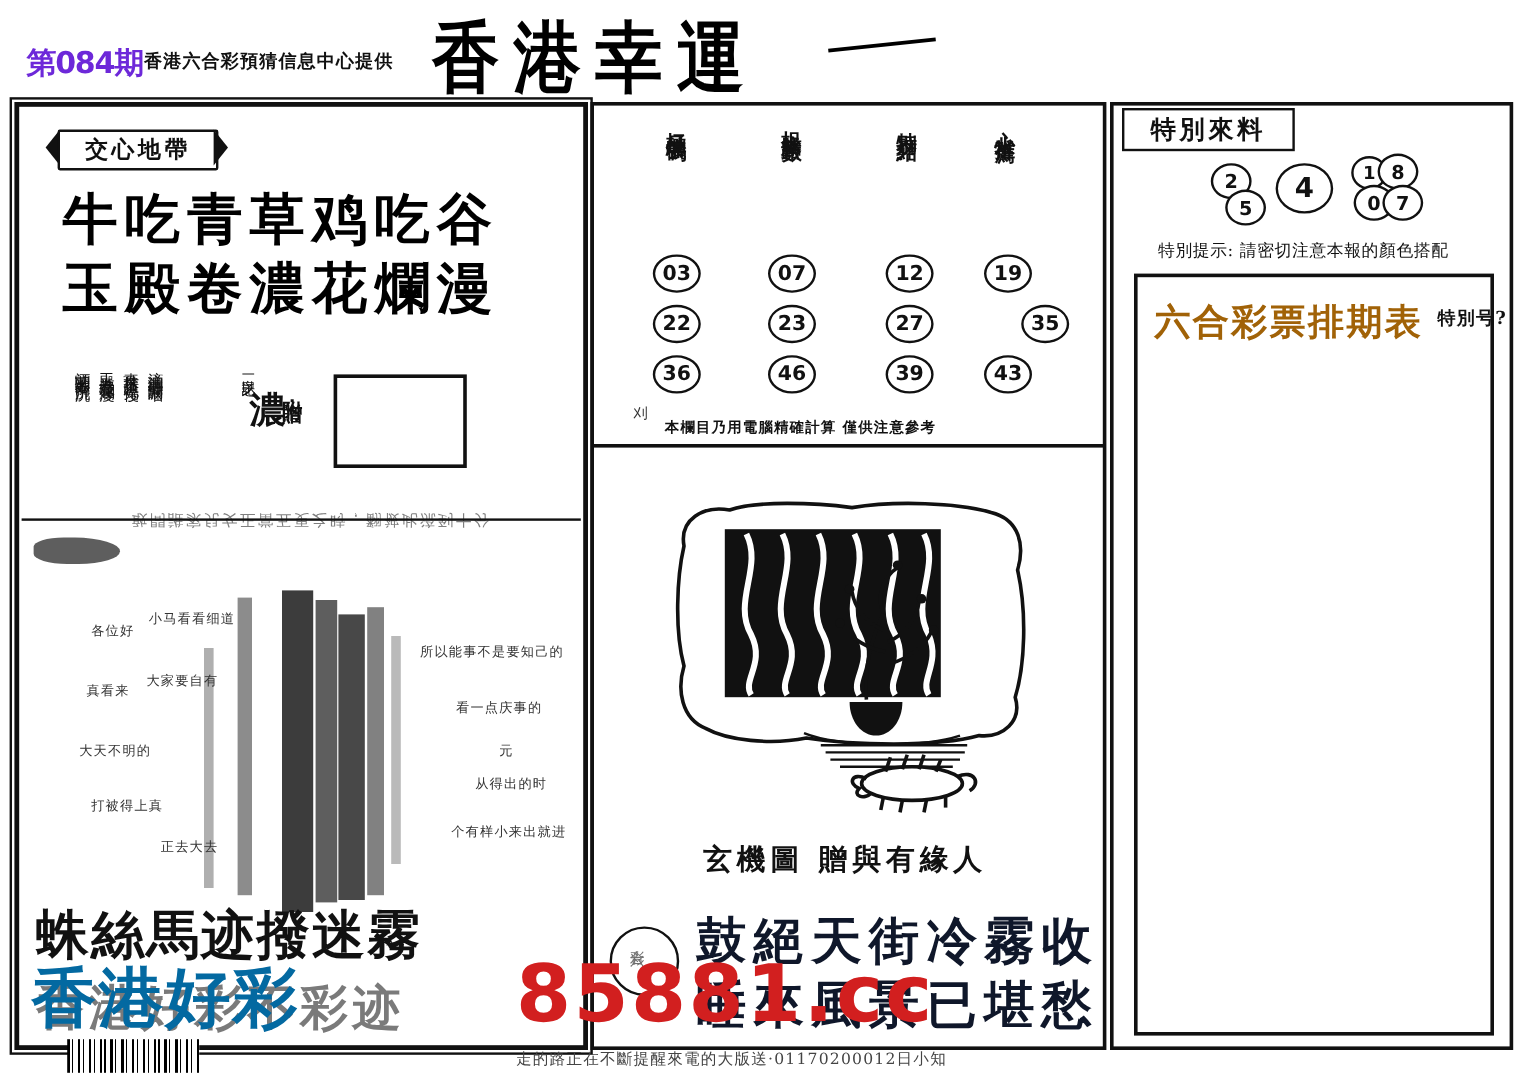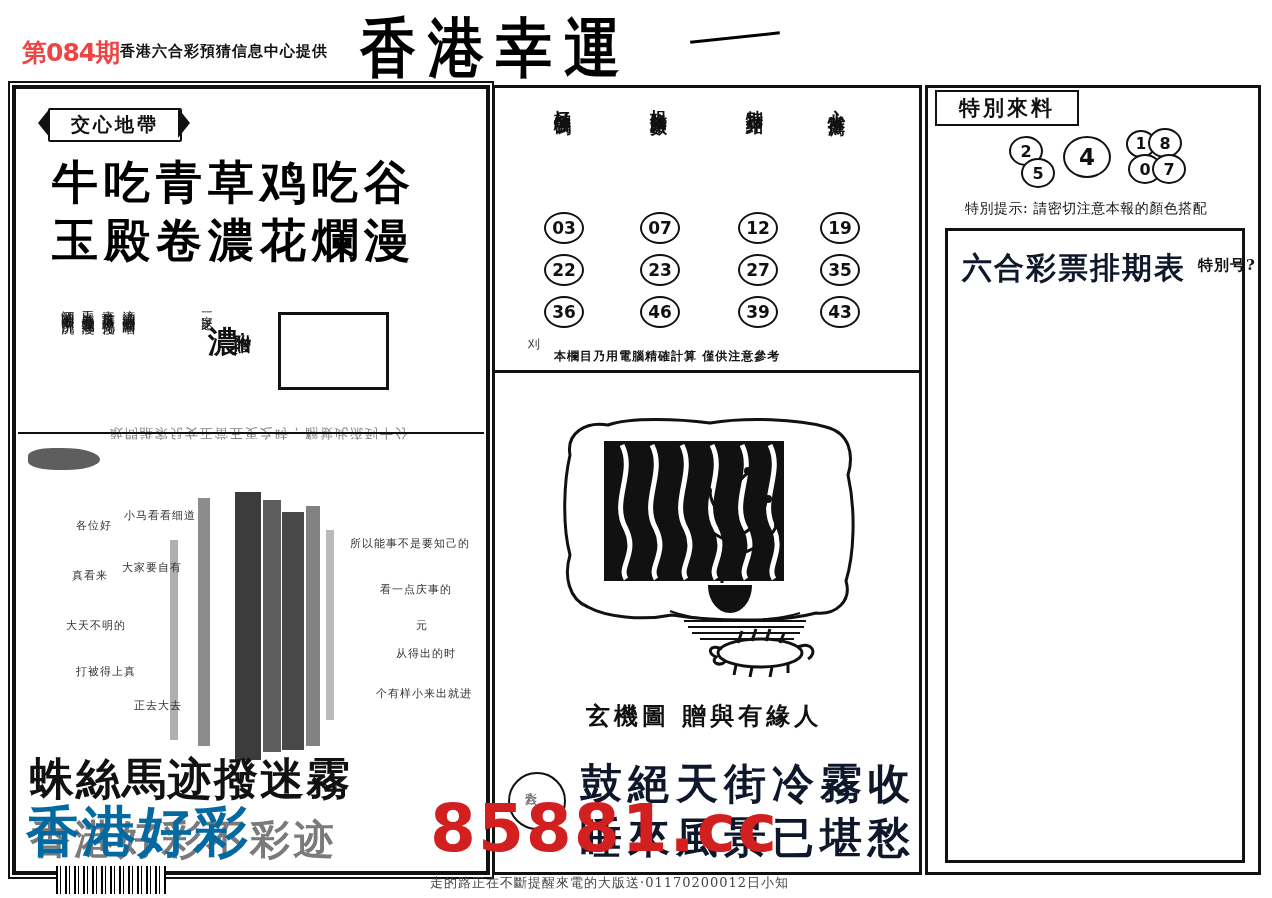--- a/index.html
+++ b/index.html
@@ -19,21 +19,21 @@
   }
 
   
   .issue-no {
     position: absolute;
     left: 22px;
     top: 36px;
     font-size: 25px;
     font-weight: bold;
     letter-spacing: -1px;
-    color: #ef4444;
+    color: #6d28d9;
     font-family: "DejaVu Sans", sans-serif;
   }
   .provider {
     position: absolute;
     left: 120px;
     top: 42px;
     font-size: 15px;
     font-weight: bold;
     color: #111;
     letter-spacing: 1px;
@@ -423,21 +423,21 @@
     letter-spacing: .5px;
   }
   .table-title {
     position: absolute;
     left: 962px;
     top: 248px;
     font-family: "DejaVu Serif", serif;
     font-weight: bold;
     font-size: 30px;
     letter-spacing: 2px;
-    color: #0f172a;
+    color: #a16207;
   }
   .table-title-sub {
     position: absolute;
     left: 1198px;
     top: 256px;
     font-family: "DejaVu Serif", serif;
     font-weight: bold;
     font-size: 15px;
     letter-spacing: 1px;
     color: #111;
@@ -548,21 +548,21 @@
 
   <div class="ball" style="left:640px; top:212px;">07</div>
   <div class="ball" style="left:640px; top:254px;">23</div>
   <div class="ball" style="left:640px; top:296px;">46</div>
 
   <div class="ball" style="left:738px; top:212px;">12</div>
   <div class="ball" style="left:738px; top:254px;">27</div>
   <div class="ball" style="left:738px; top:296px;">39</div>
 
   <div class="ball" style="left:820px; top:212px;">19</div>
-  <div class="ball" style="left:820px; top:254px;">35</div>
+  <div class="ball" style="left:851px; top:254px;">35</div>
   <div class="ball" style="left:820px; top:296px;">43</div>
 
   <div class="mid-stray">刈</div>
   <div class="mid-note">本欄目乃用電腦精確計算 僅供注意參考</div>
 
   <div class="pic-wrap">
     <svg width="300" height="265" viewBox="0 0 300 265">
       <path d="M10,40 C6,18 26,6 48,10 C70,2 120,4 150,8 C186,2 238,4 266,12 C290,18 294,40 288,60
                C296,96 294,140 286,166 C292,186 276,200 256,198 C220,208 150,206 112,200
                C82,206 46,202 28,192 C8,184 4,160 10,140 C2,110 4,66 10,40 Z" fill="none" stroke="#111" stroke-width="3"></path>

